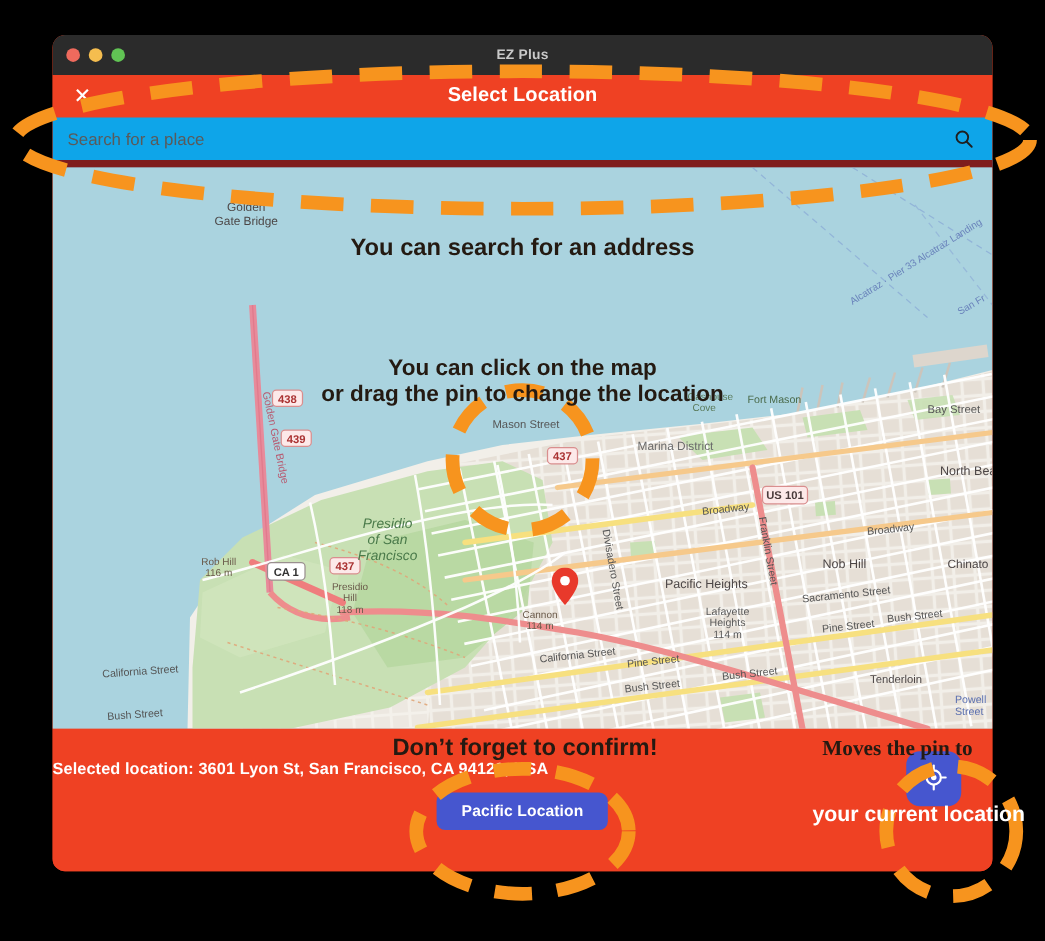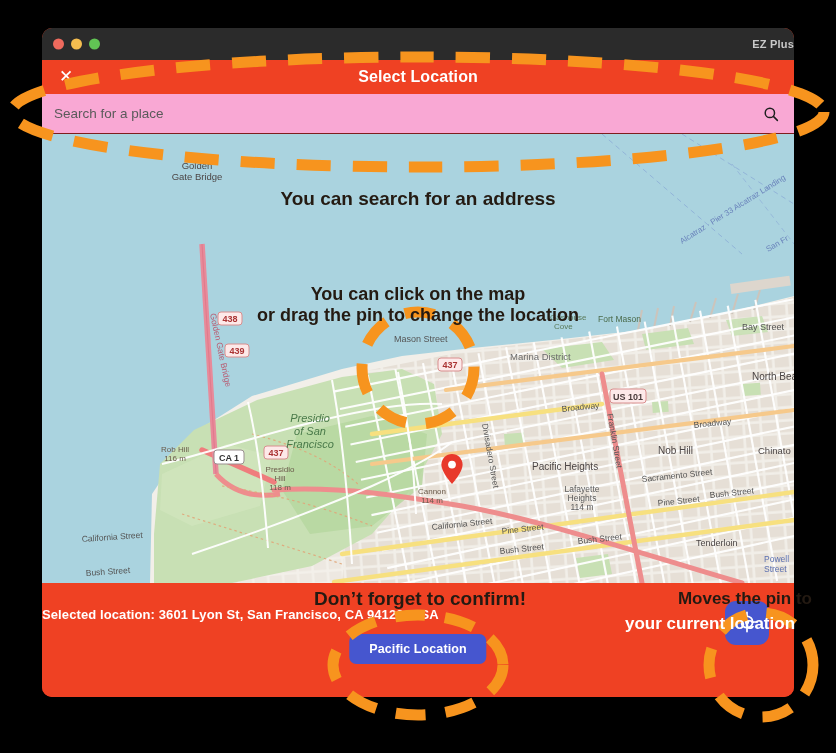--- a/index.html
+++ b/index.html
@@ -24,21 +24,21 @@
     border-radius: 10px;
     overflow: hidden;
     background: #ef4123;
   }
   .titlebar {
     position: relative;
     height: 32px;
     background: #2b2b2b;
     display: flex;
     align-items: center;
-    justify-content: flex-end;
+    justify-content: center;
   }
   .traffic {
     position: absolute;
     left: 11px; top: 50%;
     transform: translateY(-50%);
     display: flex;
     gap: 7px;
   }
   .dot { width: 11px; height: 11px; border-radius: 50%; }
   .dot.red    { background: #ef6a5d; }
@@ -77,22 +77,22 @@
     color: #ffffff;
     font-size: 16px;
     font-weight: bold;
     letter-spacing: .1px;
   }
 
   
   .searchbar {
     position: relative;
     height: 40px;
-    background: #f9a8d4;
-    border-bottom: 1px solid #7f1d1d;
+    background: #0ea5e9;
+    border-bottom: 6px solid #7f1d1d;
     display: flex;
     align-items: center;
     padding: 0 14px 0 12px;
     box-sizing: border-box;
   }
   .search-input {
     flex: 1;
     border: 0;
     outline: none;
     background: transparent;
@@ -188,22 +188,22 @@
     color: #241a12;
     text-align: center;
     line-height: 1.18;
     white-space: pre;
     margin-top: 18px;
   }
   .anno-text.light { color: #ffffff; }
   .t-search   { left: 0; right: 0; top: 170px; font-size: 19px; }
   .t-click    { left: 0; right: 0; top: 266px; font-size: 18px; }
   .t-confirm  { left: 190px; width: 460px; top: 570px; font-size: 19px; }
-  .t-moves1   { left: 592px; width: 220px; top: 571px; font-size: 17px; text-align:right; }
-  .t-moves2   { left: 600px; width: 220px; top: 596px; font-size: 17px; text-align:center; }
+  .t-moves1   { left: 608px; width: 220px; top: 571px; font-size: 17px; text-align:center;font-family:Liberation Serif, serif; }
+  .t-moves2   { left: 600px; width: 220px; top: 624px; font-size: 17px; text-align:right; }
 </style>
 </head>
 <body>
 
 <div id="root">
 
   <div class="window">
 
     <div class="titlebar">
       <div class="traffic">

